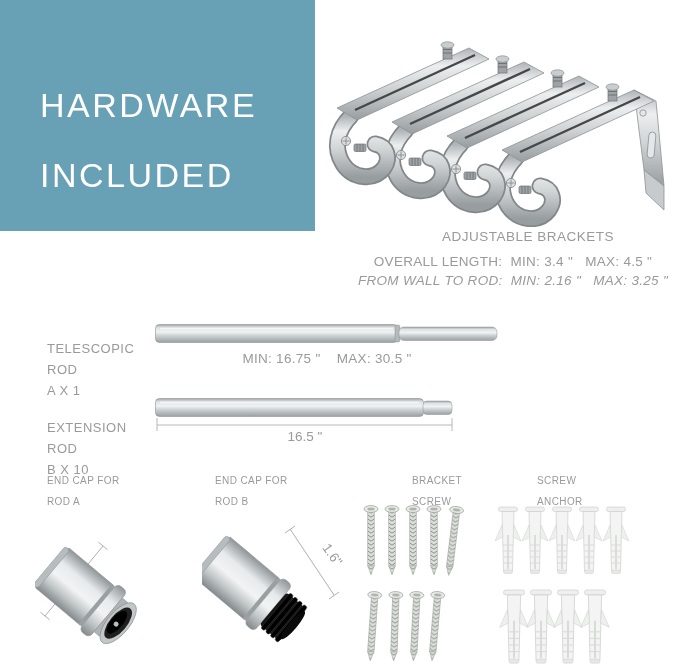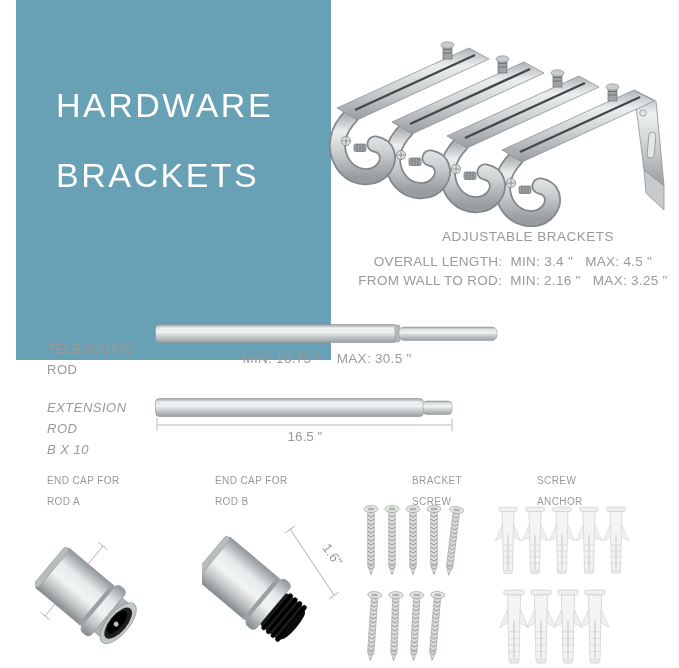--- a/index.html
+++ b/index.html
@@ -1,44 +1,44 @@
 <!DOCTYPE html>
 <html style="--banner-text: #ffffff; --label: #9a9a9a;"><head>
 <meta charset="utf-8">
 <style>
   html,body{margin:0;padding:0;background:#ffffff;}
   body{font-family:"Liberation Sans", sans-serif;}
   .canvas{position:relative;width:679px;height:668px;background:#fff;overflow:hidden;}
   .abs{position:absolute;}
-  .banner{left:16px;top:0;width:315px;height:360px;}
+  .banner{left:0;top:0;width:315px;height:231px;}
   .banner-line{position:absolute;left:40px;color:var(--banner-text,#fff);
     font-size:34px;letter-spacing:2.5px;font-weight:400;white-space:pre;}
   .bl1{top:86px;} .bl2{top:156px;}
   .gray{color:var(--label,#9a9a9a);}
   .caption{left:369px;top:229px;width:318px;text-align:center;font-size:13.5px;letter-spacing:.5px;}
   .spec{left:348px;top:254px;width:330px;text-align:center;font-size:13.5px;letter-spacing:.3px;white-space:pre;}
-  .spec2{top:273px;}
+  .spec2{top:273px;font-style:italic;}
   .rod-label{font-size:13px;letter-spacing:.5px;line-height:21px;margin-top:33px;}
   .tele-label{left:47px;top:305px;}
-  .ext-label{left:47px;top:364px;font-style:italic;}
+  .ext-label{left:47px;top:384px;}
   .range{left:155px;top:351px;width:344px;text-align:center;font-size:13.5px;letter-spacing:.3px;white-space:pre;}
   .len2{left:155px;top:429px;width:300px;text-align:center;font-size:13.5px;white-space:pre;}
   .part-label{font-size:10px;letter-spacing:.4px;line-height:20.5px;top:471px;}
   .col1{left:47px;} .col2{left:215px;} .col3{left:385px;margin-left:27px;} .col4{left:537px;}
   svg{display:block;}
   svg text{font-family:"Liberation Sans", sans-serif;}
 </style>
 </head>
 <body>
 
 <div class="canvas">
 
   <div class="abs banner" style="background: rgb(104, 161, 181);">
     <div class="banner-line bl1">HARDWARE</div>
-    <div class="banner-line bl2">BRACKETS</div>
+    <div class="banner-line bl2">INCLUDED</div>
   </div>
 
   <svg class="abs" style="left:325px;top:12px" width="354" height="215" viewBox="0 0 354 215">
     <defs>
       <linearGradient id="mg" x1="0" y1="0" x2="0" y2="1">
         <stop offset="0" stop-color="#aeb3b5"></stop>
           <stop offset="0.25" stop-color="#eceeef"></stop>
         <stop offset="0.55" stop-color="#d0d4d5"></stop>
           <stop offset="1" stop-color="#989da0"></stop>
       </linearGradient>
@@ -75,20 +75,21 @@
     <use href="#bkt" transform="translate(4,26)"></use>
   </svg>
 
   <div class="abs caption gray">ADJUSTABLE BRACKETS</div>
   <div class="abs spec gray">OVERALL LENGTH:  MIN: 3.4 "   MAX: 4.5 "</div>
   <div class="abs spec spec2 gray">FROM WALL TO ROD:  MIN: 2.16 "   MAX: 3.25 "</div>
 
   <div class="abs rod-label tele-label gray">
     <div>TELESCOPIC</div>
     <div>ROD</div>
+    <div>A X 1</div>
   </div>
   <svg class="abs" style="left:155px;top:322px" width="344" height="24" viewBox="0 0 344 24">
     <defs>
       <linearGradient id="rg" x1="0" y1="0" x2="0" y2="1">
         <stop offset="0" stop-color="#9fa5a7"></stop>
           <stop offset="0.18" stop-color="#dfe3e4"></stop>
         <stop offset="0.42" stop-color="#f0f2f3"></stop>
           <stop offset="0.62" stop-color="#ccd1d2"></stop>
         <stop offset="1" stop-color="#9aa0a2"></stop>
       </linearGradient>

